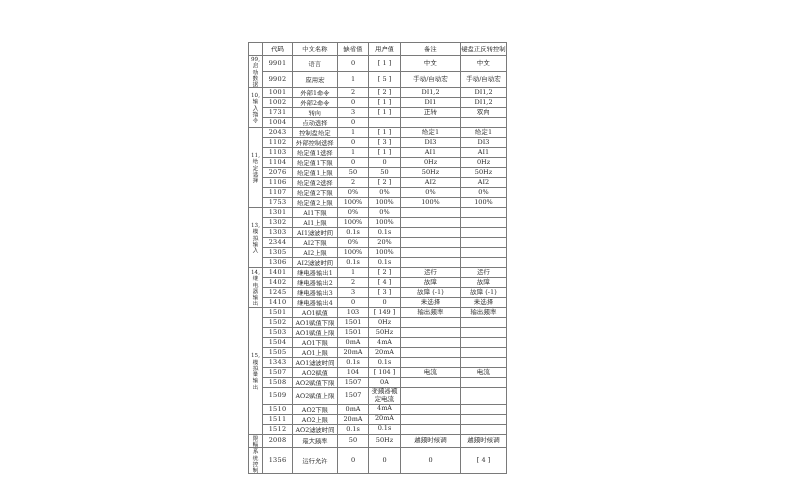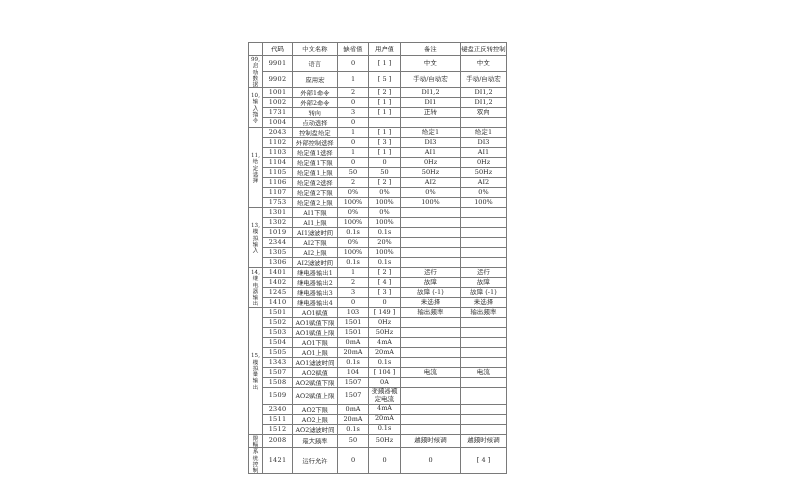--- a/index.html
+++ b/index.html
@@ -149,21 +149,21 @@
         </tr>
         <tr>
           <td class="cell-code">1104</td>
           <td class="cell-name">给定值1下限</td>
           <td class="cell-default">0</td>
           <td class="cell-user">0</td>
           <td class="cell-remark">0Hz</td>
           <td class="cell-keypad">0Hz</td>
         </tr>
         <tr>
-          <td class="cell-code">1105</td>
+          <td class="cell-code">2076</td>
           <td class="cell-name">给定值1上限</td>
           <td class="cell-default">50</td>
           <td class="cell-user">50</td>
           <td class="cell-remark">50Hz</td>
           <td class="cell-keypad">50Hz</td>
         </tr>
         <tr>
           <td class="cell-code">1106</td>
           <td class="cell-name">给定值2选择</td>
           <td class="cell-default">2</td>
@@ -198,21 +198,21 @@
         </tr>
         <tr>
           <td class="cell-code">1302</td>
           <td class="cell-name">AI1上限</td>
           <td class="cell-default">100%</td>
           <td class="cell-user">100%</td>
           <td class="cell-remark"></td>
           <td class="cell-keypad"></td>
         </tr>
         <tr>
-          <td class="cell-code">1019</td>
+          <td class="cell-code">1303</td>
           <td class="cell-name">AI1滤波时间</td>
           <td class="cell-default">0.1s</td>
           <td class="cell-user">0.1s</td>
           <td class="cell-remark"></td>
           <td class="cell-keypad"></td>
         </tr>
         <tr>
           <td class="cell-code">2344</td>
           <td class="cell-name">AI2下限</td>
           <td class="cell-default">0%</td>
@@ -336,21 +336,21 @@
         </tr>
         <tr>
           <td class="cell-code">1509</td>
           <td class="cell-name">AO2赋值上限</td>
           <td class="cell-default">1507</td>
           <td class="cell-user">变频器额定电流</td>
           <td class="cell-remark"></td>
           <td class="cell-keypad"></td>
         </tr>
         <tr>
-          <td class="cell-code">2340</td>
+          <td class="cell-code">1510</td>
           <td class="cell-name">AO2下限</td>
           <td class="cell-default">0mA</td>
           <td class="cell-user">4mA</td>
           <td class="cell-remark"></td>
           <td class="cell-keypad"></td>
         </tr>
         <tr>
           <td class="cell-code">1511</td>
           <td class="cell-name">AO2上限</td>
           <td class="cell-default">20mA</td>
@@ -370,21 +370,21 @@
           <td class="group-label" rowspan="1">限幅</td>
           <td class="cell-code">2008</td>
           <td class="cell-name">最大频率</td>
           <td class="cell-default">50</td>
           <td class="cell-user">50Hz</td>
           <td class="cell-remark">越频时候调</td>
           <td class="cell-keypad">越频时候调</td>
         </tr>
         <tr class="group-start">
           <td class="group-label" rowspan="1">系统控制</td>
-          <td class="cell-code">1421</td>
+          <td class="cell-code">1356</td>
           <td class="cell-name">运行允许</td>
           <td class="cell-default">0</td>
           <td class="cell-user">0</td>
           <td class="cell-remark">0</td>
           <td class="cell-keypad">[ 4 ]</td>
         </tr>
       </tbody>
   </table>
 </div>
 

